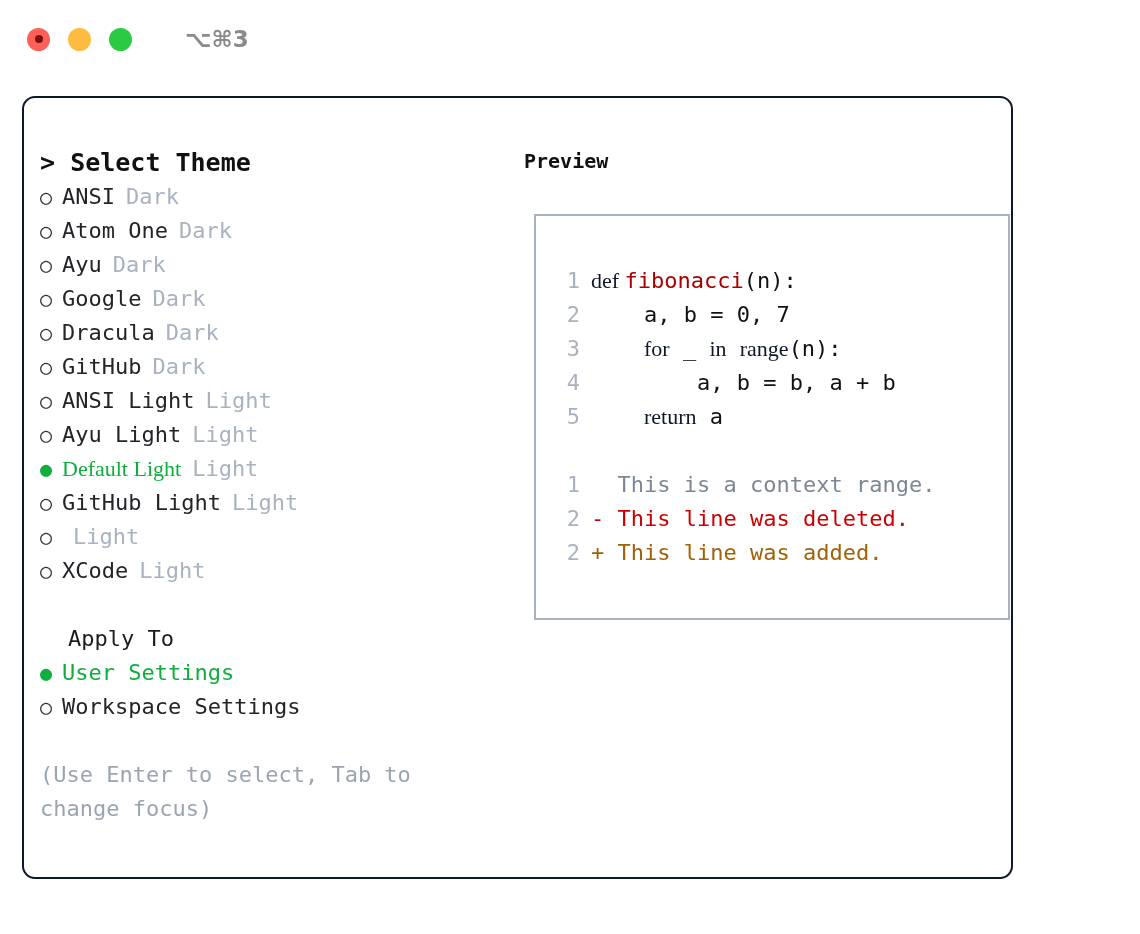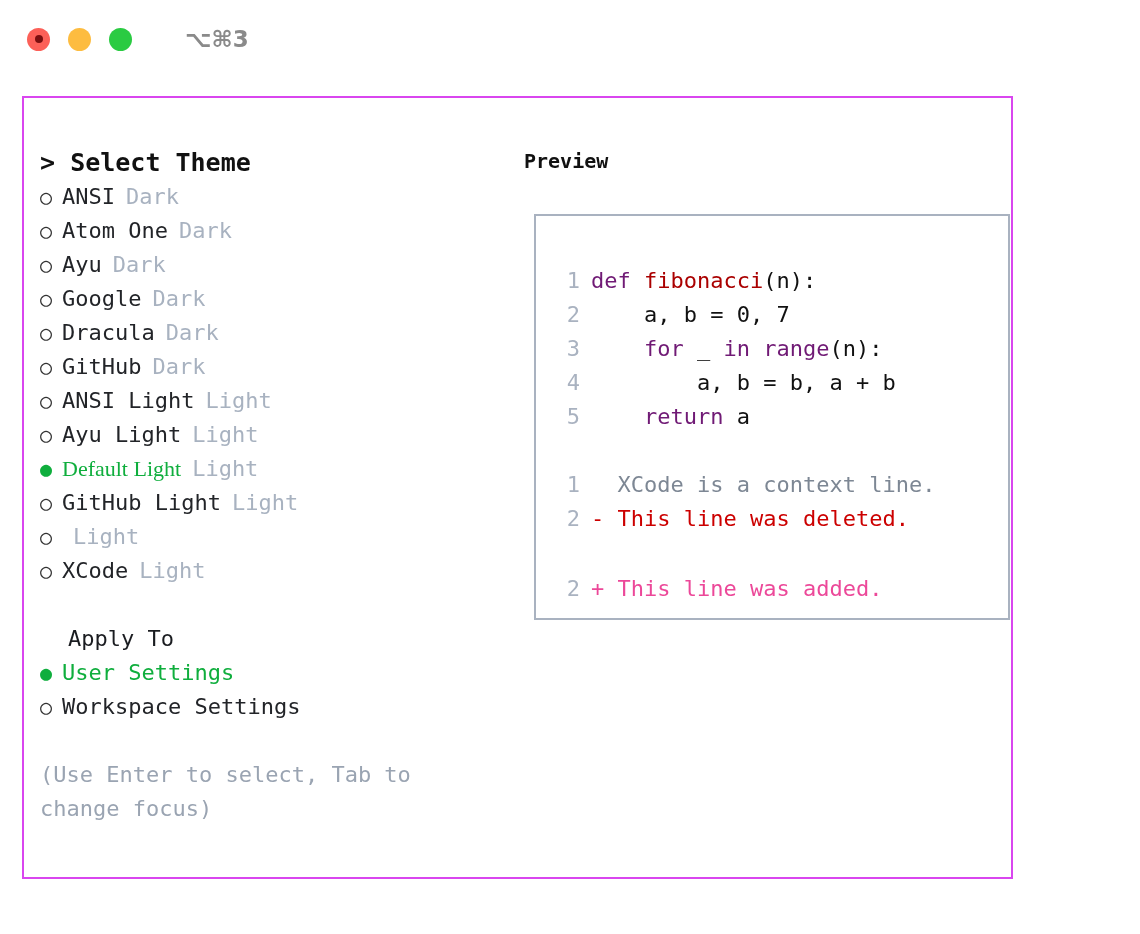--- a/index.html
+++ b/index.html
@@ -69,22 +69,22 @@
     white-space: pre;
   }
 
   
   #main-panel {
     position: absolute;
     left: 22px;
     top: 96px;
     width: 991px;
     height: 783px;
-    border: 2px solid #d946ef;
-    border-radius: 0;
+    border: 2px solid #0f172a;
+    border-radius: 13px;
     box-sizing: border-box;
     background: #ffffff;
   }
 
   #panel-columns {
     display: flex;
     height: 100%;
     box-sizing: border-box;
     padding: 48px 0 0 0;
   }
@@ -191,28 +191,28 @@
   }
   .lineno {
     width: 26px;
     flex: 0 0 26px;
     text-align: right;
     color: #a9b2c0;
     margin-right: 11px;
   }
   .code-text { color: #111111; }
 
-  .tok-kw   { color: #701a75; }
+  .tok-kw   { color: #0f172a; font-family: Liberation Serif, serif; }
   .tok-fn   { color: #aa0000; }
   .tok-plain{ color: #111111; }
 
   .diff-gap { height: 34px; }
   .diff-line .code-text.ctx { color: #7d8794; }
   .diff-line .code-text.del { color: #cc0000; }
-  .diff-line .code-text.add { color: #ec4899; margin-top: 36px; }
+  .diff-line .code-text.add { color: #a16207; }
 </style>
 </head>
 <body>
 
 <div id="app-window">
 
   <div id="titlebar">
     <div class="traffic-lights">
       <span class="light red"></span>
       <span class="light amber"></span>
@@ -261,21 +261,21 @@
         <div id="preview-box">
           <div id="code-block">
               <div class="code-line"><span class="lineno">1</span><span class="code-text"><span class="tok-kw">def </span><span class="tok-fn">fibonacci</span><span class="tok-plain">(n):</span></span></div>
               <div class="code-line"><span class="lineno">2</span><span class="code-text"><span class="tok-plain">    a, b = 0, 7</span></span></div>
               <div class="code-line"><span class="lineno">3</span><span class="code-text"><span class="tok-plain">    </span><span class="tok-kw">for</span><span class="tok-plain"> _ </span><span class="tok-kw">in</span><span class="tok-plain"> </span><span class="tok-kw">range</span><span class="tok-plain">(n):</span></span></div>
               <div class="code-line"><span class="lineno">4</span><span class="code-text"><span class="tok-plain">        a, b = b, a + b</span></span></div>
               <div class="code-line"><span class="lineno">5</span><span class="code-text"><span class="tok-plain">    </span><span class="tok-kw">return</span><span class="tok-plain"> a</span></span></div>
             </div>
           <div class="diff-gap"></div>
           <div id="diff-block">
-              <div class="code-line diff-line"><span class="lineno">1</span><span class="code-text ctx">  XCode is a context line.</span></div>
+              <div class="code-line diff-line"><span class="lineno">1</span><span class="code-text ctx">  This is a context range.</span></div>
               <div class="code-line diff-line"><span class="lineno">2</span><span class="code-text del">- This line was deleted.</span></div>
               <div class="code-line diff-line"><span class="lineno">2</span><span class="code-text add">+ This line was added.</span></div>
             </div>
         </div>
       </div>
 
     </div>
   </div>
 </div>
 

